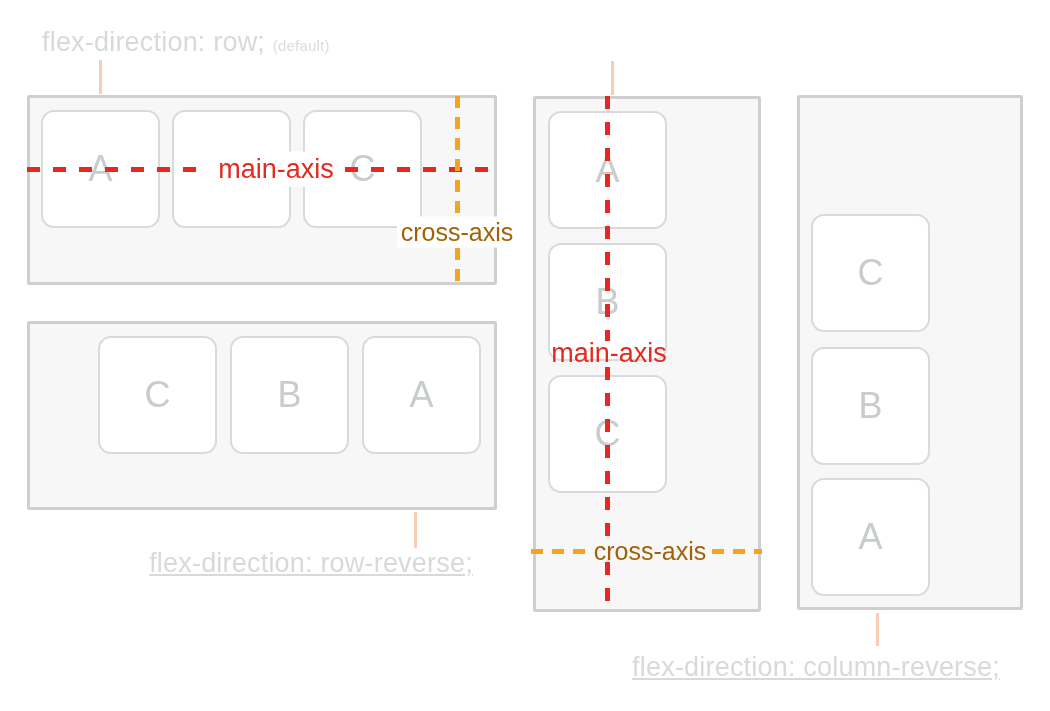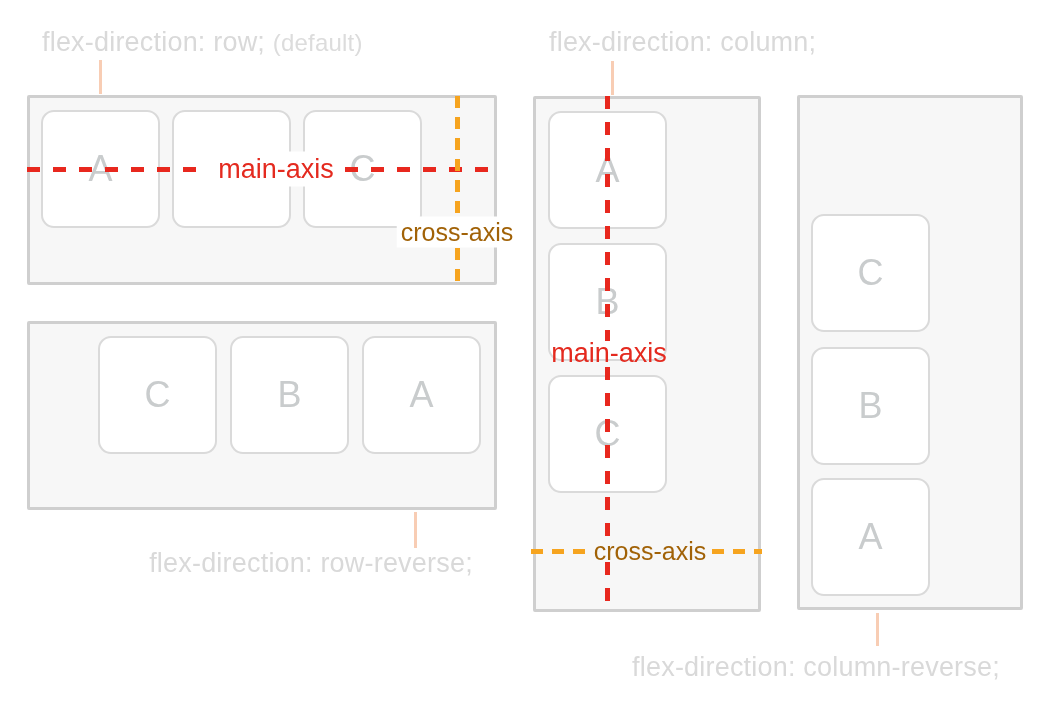--- a/index.html
+++ b/index.html
@@ -11,22 +11,22 @@
     overflow: hidden;
     font-family: "Liberation Sans", sans-serif;
   }
   .panel-label {
     position: absolute;
     font-size: 27px;
     color: #d9d9d9;
     white-space: nowrap;
     letter-spacing: 0.2px;
   }
-  .panel-label .suffix { font-size: 24px; color: #dcdcdc; }
-  .centered { transform: translateX(-50%); }
+  .panel-label .suffix { font-size: 15px; color: #dcdcdc; }
+  .centered { transform: translateX(-50%); text-decoration: underline; }
   .connector {
     position: absolute;
     width: 3px;
     background: #f8cdb4;
   }
   .flex-container {
     position: absolute;
     background: #f7f7f7;
     border: 3px solid #cfcfcf;
     border-radius: 2px;
@@ -107,21 +107,20 @@
   </div>
   <div class="flex-item" style="left:230px; top:336px;">
     <span>B</span>
   </div>
   <div class="flex-item" style="left:362px; top:336px;">
     <span>A</span>
   </div>
   <div class="connector" style="left:414px; top:512px; height:36px;"></div>
   <div class="panel-label centered" style="left:311px; top:548px;">flex-direction: row-reverse;</div>
 
-  <div class="panel-label" style="left:549px; top:27px;">flex-direction: column;</div>
   <div class="connector" style="left:611px; top:61px; height:34px;"></div>
 
   <div class="flex-container" style="left:533px; top:96px; width:228px; height:516px;"></div>
   <div class="flex-item" style="left:548px; top:111px;">
     <span>A</span>
   </div>
   <div class="flex-item" style="left:548px; top:243px;">
     <span>B</span>
   </div>
   <div class="flex-item" style="left:548px; top:375px;">

